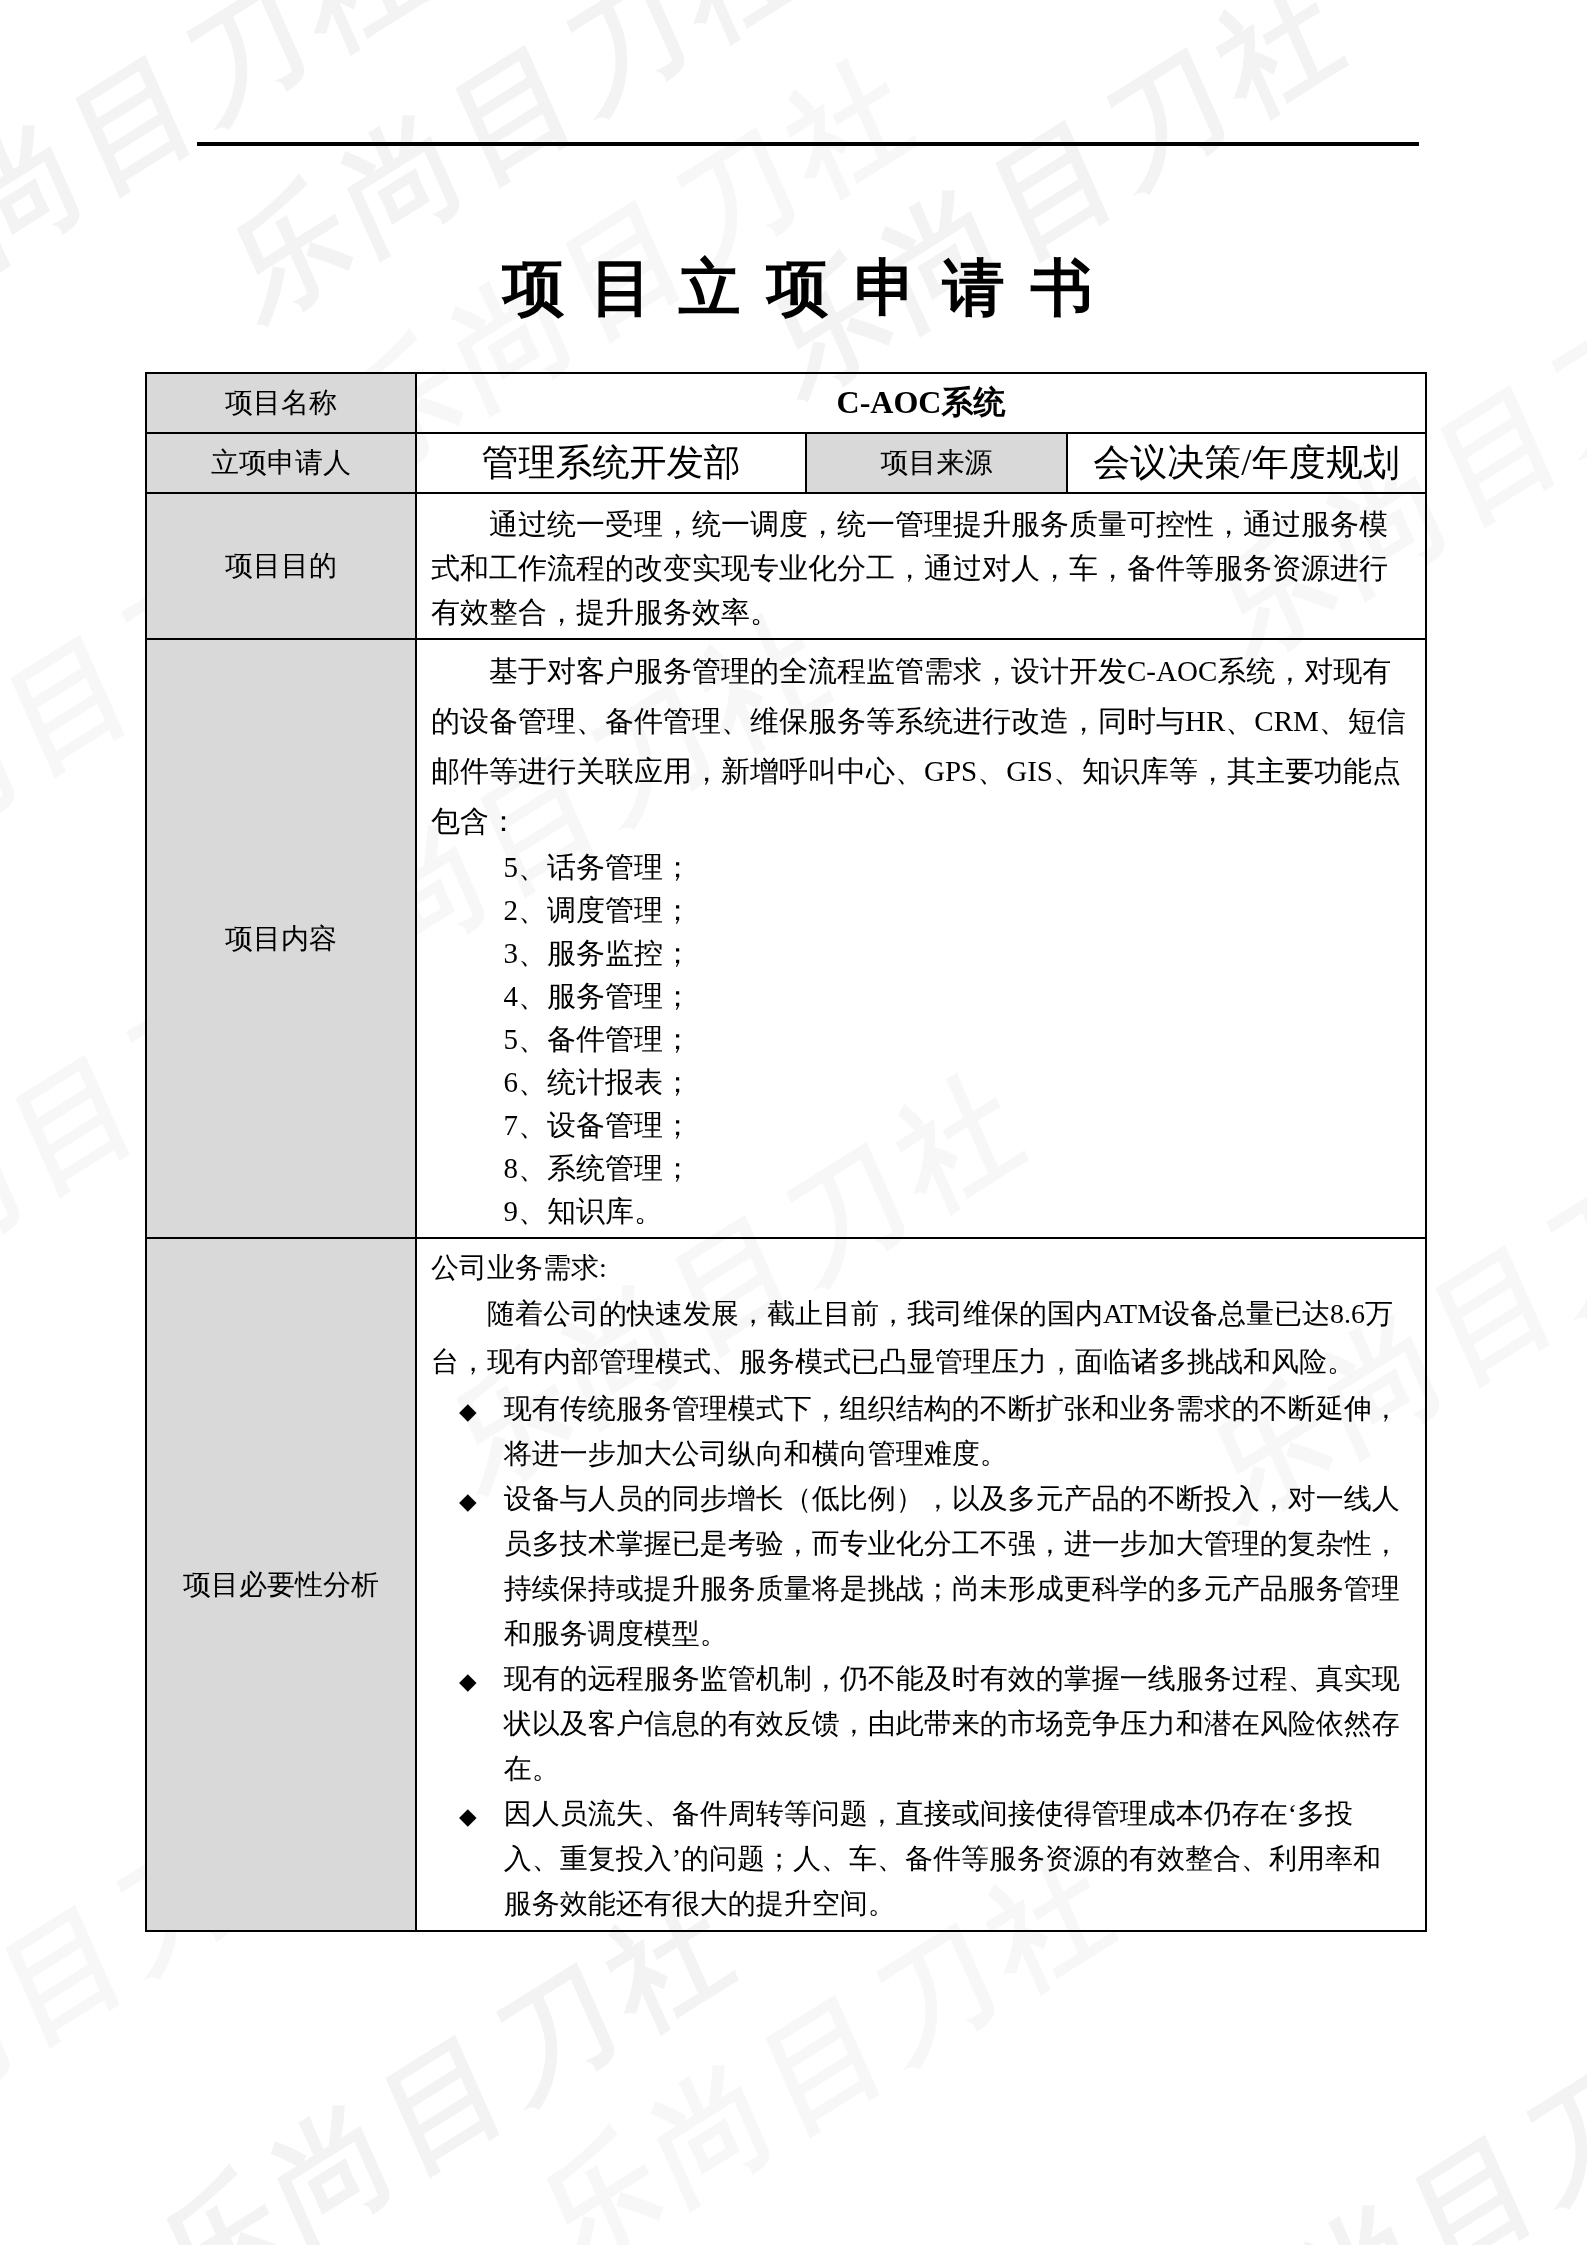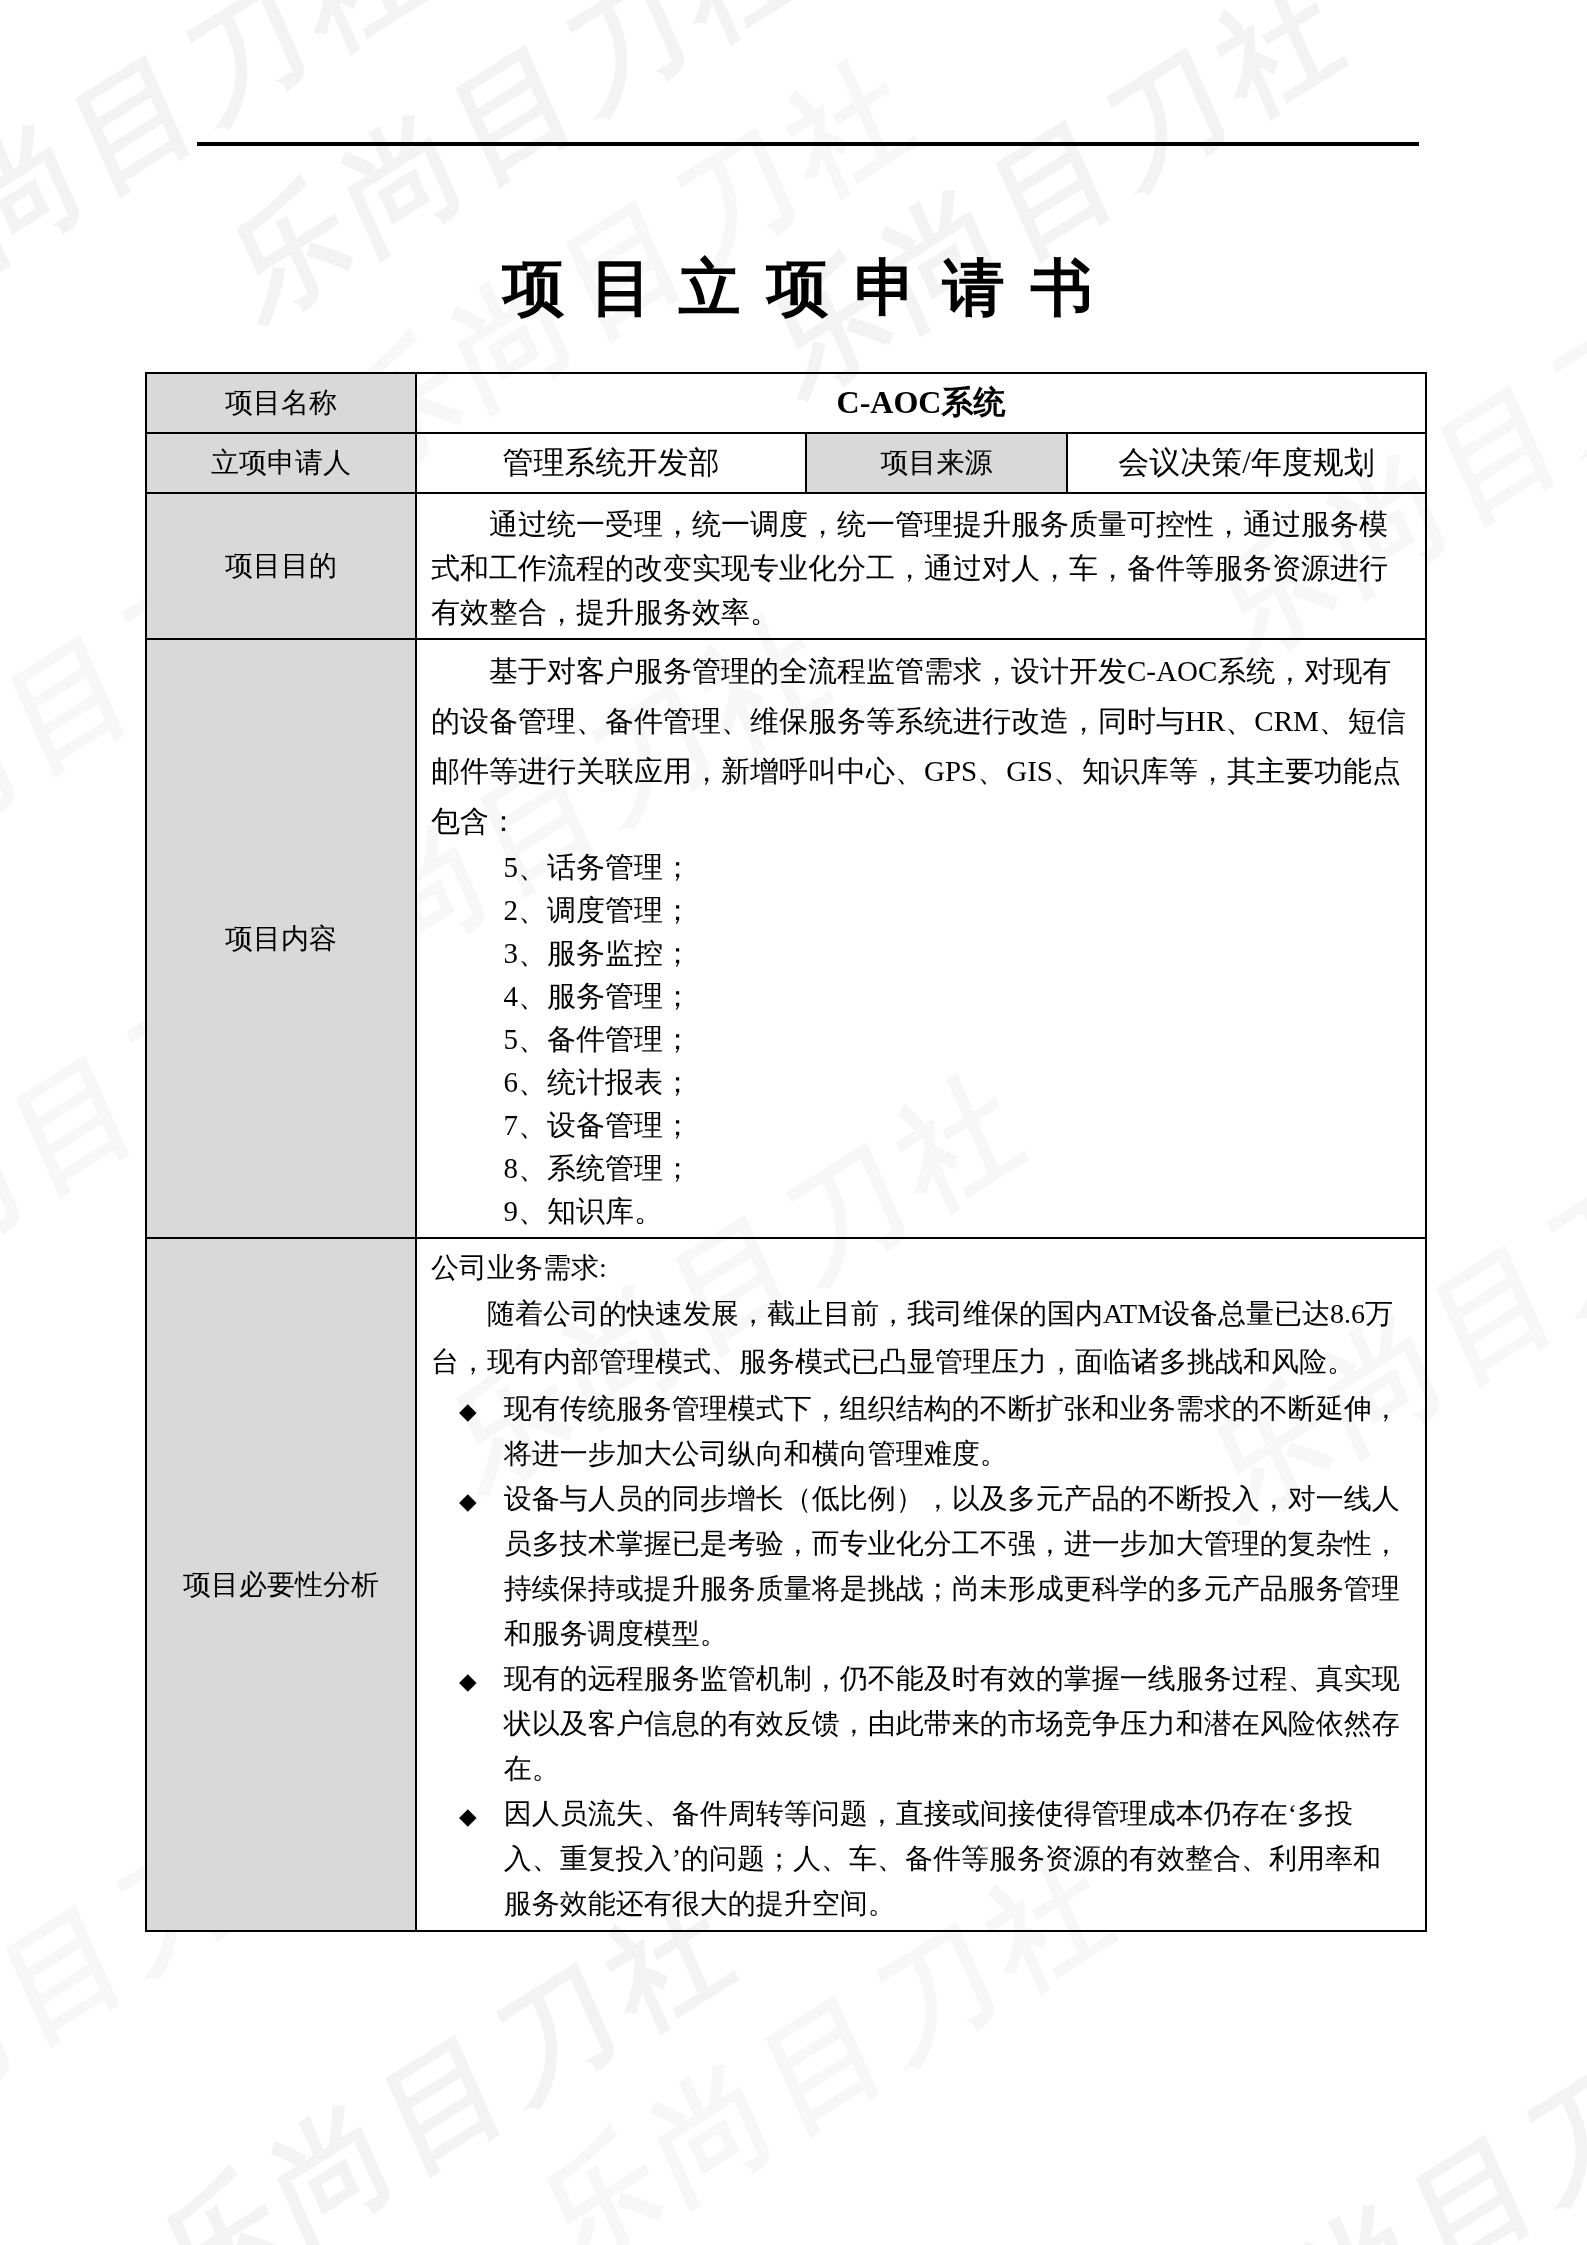--- a/index.html
+++ b/index.html
@@ -65,21 +65,21 @@
     background: #d9d9d9;
     text-align: center;
     vertical-align: middle;
     font-size: 28px;
     padding: 0 4px;
   }
   .cell-value {
     background: transparent;
     text-align: center;
     vertical-align: middle;
-    font-size: 31px;
+    font-size: 37px;
   }
   .cell-value.emph { font-weight: bold; font-size: 32px; margin-left: 24px; }
   .cell-body {
     vertical-align: top;
     text-align: left;
     font-size: 29px;
     padding: 6px 16px 4px 14px;
     background: transparent;
   }
   .cell-body p { margin: 0; }

